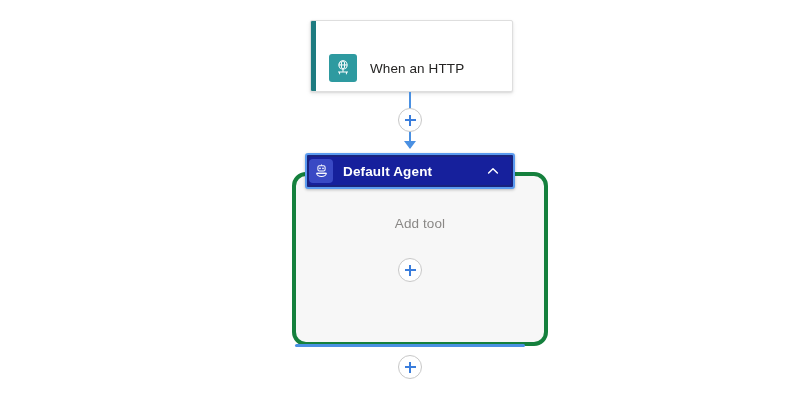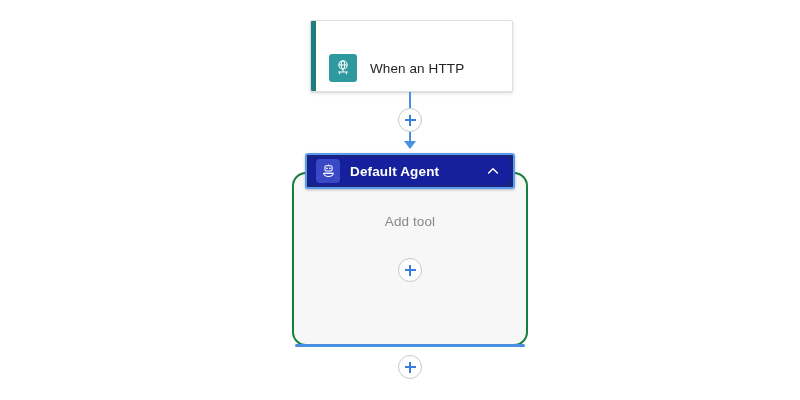--- a/index.html
+++ b/index.html
@@ -113,24 +113,24 @@
   .plus-btn::before { width: 11px; height: 1.6px; }
   .plus-btn::after  { width: 1.6px; height: 11px; }
 
   .plus-connector-1 { left: 398px; top: 108px; }
 
   
   .agent-container {
     position: absolute;
     left: 292px;
     top: 172px;
-    width: 236px;
+    width: 256px;
     height: 174px;
     background: #f7f7f7;
-    border: 2px solid #15803d;
+    border: 4px solid #15803d;
     border-radius: 14px;
   }
   .add-tool-label {
     position: absolute;
     left: 0;
     right: 0;
     top: 40px;
     text-align: center;
     font-size: 13.5px;
     color: #8a8886;
@@ -150,24 +150,24 @@
     background: #1a237e;
     box-shadow: 0 1px 3px rgba(0,0,0,0.25);
   }
   .agent-header {
     position: absolute;
     left: 2px;
     top: 2px;
     right: 2px;
     bottom: 2px;
     background: #16209c;
-    border-radius: 8px;
-    display: flex;
-    align-items: center;
-    padding: 0 9px 0 7px;
+    border-radius: 2px;
+    display: flex;
+    align-items: center;
+    padding: 0 9px 0 0;
     gap: 10px;
   }
   .agent-icon {
     width: 24px;
     height: 24px;
     border-radius: 4px;
     background: #3949c4;
     display: flex;
     align-items: center;
     justify-content: center;

